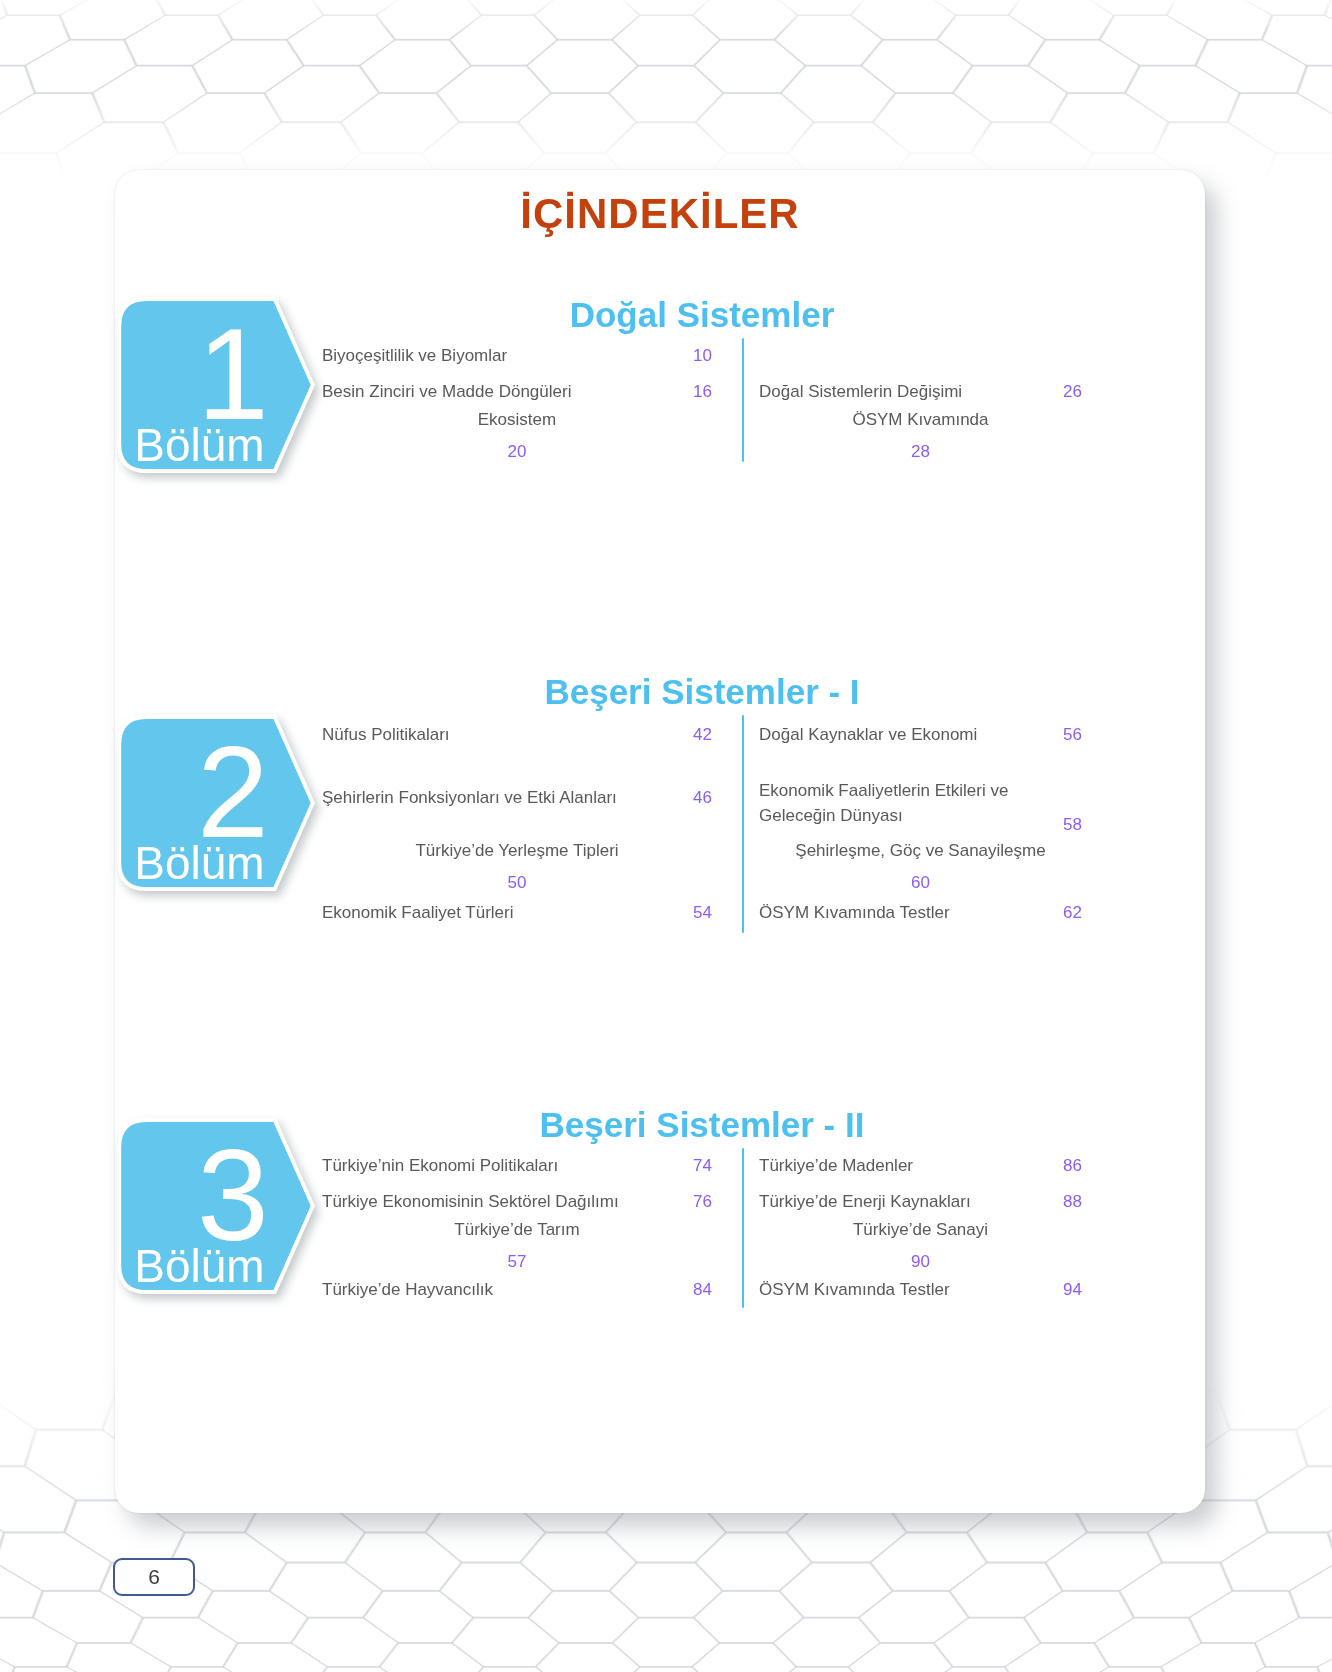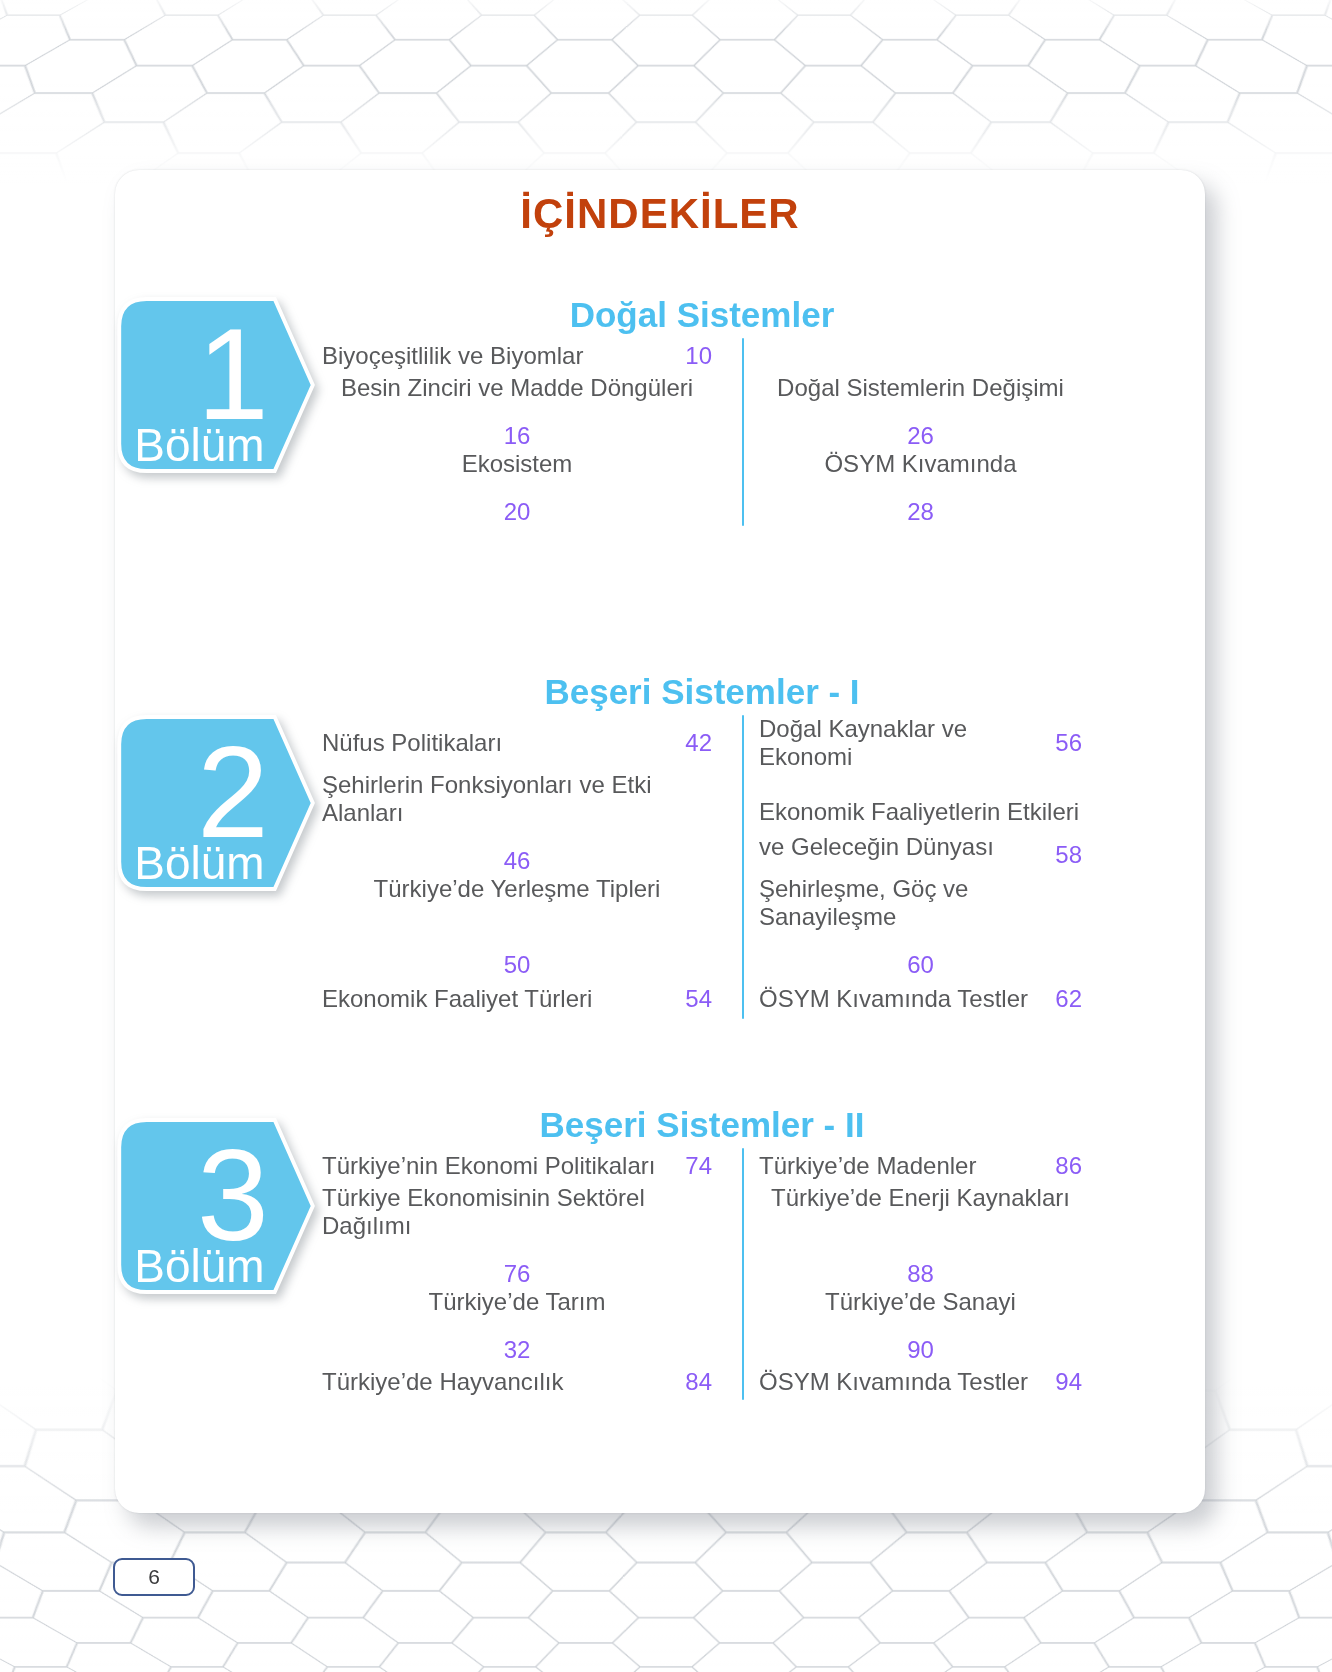--- a/index.html
+++ b/index.html
@@ -33,27 +33,27 @@
   .sec1{top:128px;}
   .sec2{top:505px;}
   .sec3{top:938px;}
   .sec-heading{
     margin:0 0 6px 0;height:34px;line-height:34px;text-align:center;
     font-size:35px;font-weight:700;color:#4DC0F0;
   }
   .cols{display:grid;grid-template-columns:390px 47px 323px;align-items:stretch;}
   .c1{grid-column:1;}
   .c3{grid-column:3;}
-  .r1{grid-row:1;} .r2{grid-row:2;flex-direction:column;} .r3{grid-row:3;flex-direction:column;} .r4{grid-row:4;}
+  .r1{grid-row:1;} .r2{grid-row:2;} .r3{grid-row:3;flex-direction:column;} .r4{grid-row:4;}
   .vdiv{grid-column:2;width:2px;margin-left:30px;background:#4DC0F0;border-radius:1px;}
   .span3{grid-row:1 / span 3;}
   .span4{grid-row:1 / span 4;}
   .row{
-    display:flex;justify-content:space-between;align-items:center;gap:20px;
-    min-height:36px;font-size:24px;color:#58595B;
+    display:flex;justify-content:space-between;align-items:center;gap:12px;
+    min-height:36px;font-size:17px;color:#58595B;
   }
   .sec2 .row{min-height:40px;}
   .row .t{flex:1 1 auto;min-width:0;}
   .row .n{flex:0 0 auto;color:#8b5cf6;}
   .row.tall{display:block;position:relative;min-height:58px;padding:4px 0;margin-top:20px;}
   .row.tall .t{display:block;line-height:1.45;}
   .row.tall .n{position:absolute;right:0;bottom:6px;}
   
   .badge{position:absolute;left:-205px;width:200px;height:176px;}
   .sec1 .badge{top:-1px;}
@@ -189,21 +189,21 @@
       <div class="row c1 r1">
           <span class="t">Türkiye’nin Ekonomi Politikaları</span>
           <span class="n">74</span>
         </div>
       <div class="row c1 r2">
           <span class="t">Türkiye Ekonomisinin Sektörel Dağılımı</span>
           <span class="n">76</span>
         </div>
       <div class="row c1 r3">
           <span class="t">Türkiye’de Tarım</span>
-          <span class="n">32</span>
+          <span class="n">57</span>
         </div>
       <div class="row c1 r4">
           <span class="t">Türkiye’de Hayvancılık</span>
           <span class="n">84</span>
         </div>
       <div class="vdiv span4"></div>
       <div class="row c3 r1">
           <span class="t">Türkiye’de Madenler</span>
           <span class="n">86</span>
         </div>

